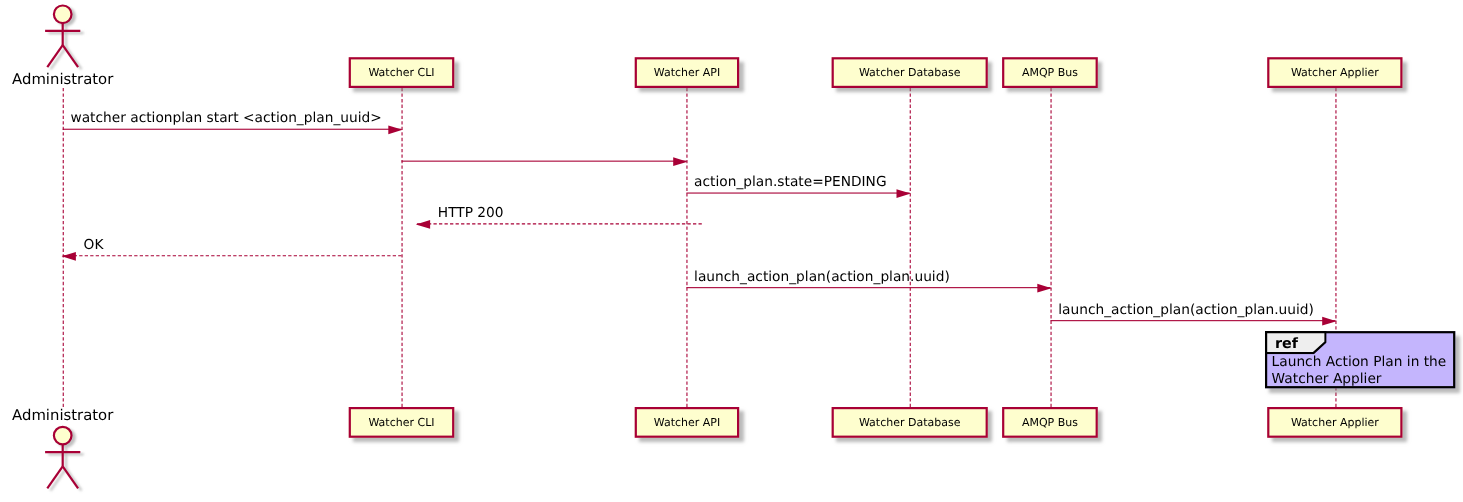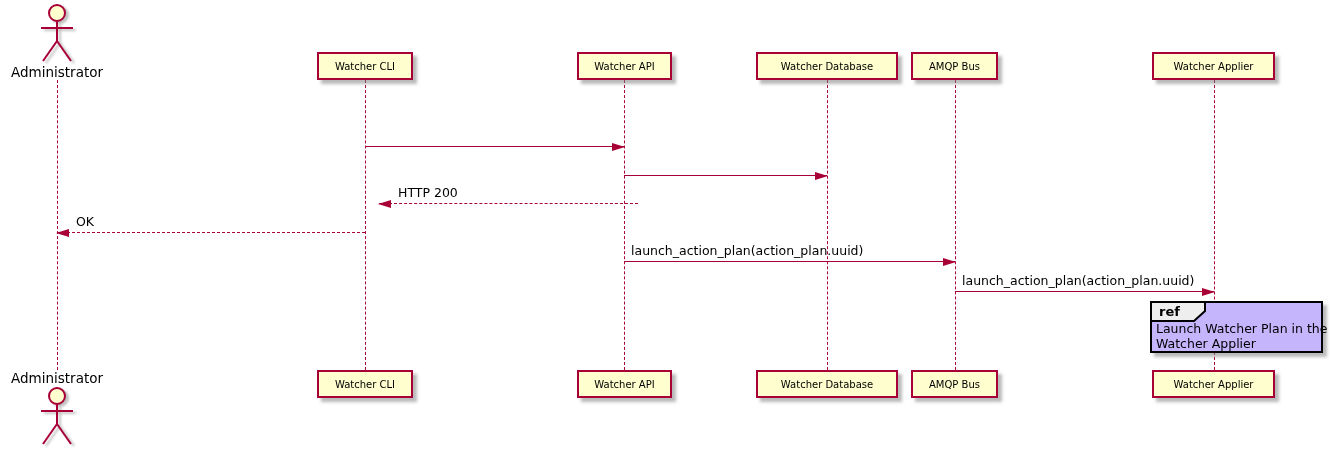--- a/index.html
+++ b/index.html
@@ -125,27 +125,33 @@
     <line x1="22" y1="38" x2="36" y2="58" stroke="#A80036" stroke-width="2"></line>
   </svg>
   <div class="actor-label" style="left:2px; top:64px;">Administrator</div>
 
   <div class="pbox" style="left:317px;  top:52px; width:96px;">Watcher CLI</div>
   <div class="pbox" style="left:577px;  top:52px; width:95px;">Watcher API</div>
   <div class="pbox" style="left:756px;  top:52px; width:142px;">Watcher Database</div>
   <div class="pbox" style="left:911px;  top:52px; width:87px;">AMQP Bus</div>
   <div class="pbox" style="left:1152px; top:52px; width:123px;">Watcher Applier</div>
 
+  <div class="msg" style="left:57px; top:98px; width:308px;">
+    <span class="lbl">watcher actionplan start &lt;action_plan_uuid&gt;</span>
+    <div class="line"></div>
+    <div class="arrow right"></div>
+  </div>
 
   <div class="msg" style="left:365px; top:127px; width:259px;">
     <div class="line"></div>
     <div class="arrow right"></div>
   </div>
 
   <div class="msg" style="left:624px; top:156px; width:203px;">
+    <span class="lbl">action_plan.state=PENDING</span>
     <div class="line"></div>
     <div class="arrow right"></div>
   </div>
 
   <div class="msg dashed" style="left:379px; top:184px; width:259px;text-align:center;">
     <span class="lbl lbl-ret">HTTP 200</span>
     <div class="line"></div>
     <div class="arrow left"></div>
   </div>
 
@@ -166,21 +172,21 @@
     <div class="line"></div>
     <div class="arrow right"></div>
   </div>
 
   <div class="ref">
     <svg class="ref-tab" width="56" height="21" viewBox="0 0 56 21">
       <path d="M1,1 H55 V10 L44,20 H1 Z" fill="#EEEEEE" stroke="#000000" stroke-width="2"></path>
       <text x="9" y="15" font-size="13" font-weight="bold" font-family="DejaVu Sans, sans-serif">ref</text>
     </svg>
     <div class="ref-body">
-      <div>Launch Watcher Plan in the</div>
+      <div>Launch Action Plan in the</div>
       <div>Watcher Applier</div>
     </div>
   </div>
 
   <div class="pbox" style="left:317px;  top:370px; width:96px;">Watcher CLI</div>
   <div class="pbox" style="left:577px;  top:370px; width:95px;">Watcher API</div>
   <div class="pbox" style="left:756px;  top:370px; width:142px;">Watcher Database</div>
   <div class="pbox" style="left:911px;  top:370px; width:87px;">AMQP Bus</div>
   <div class="pbox" style="left:1152px; top:370px; width:123px;">Watcher Applier</div>
 

